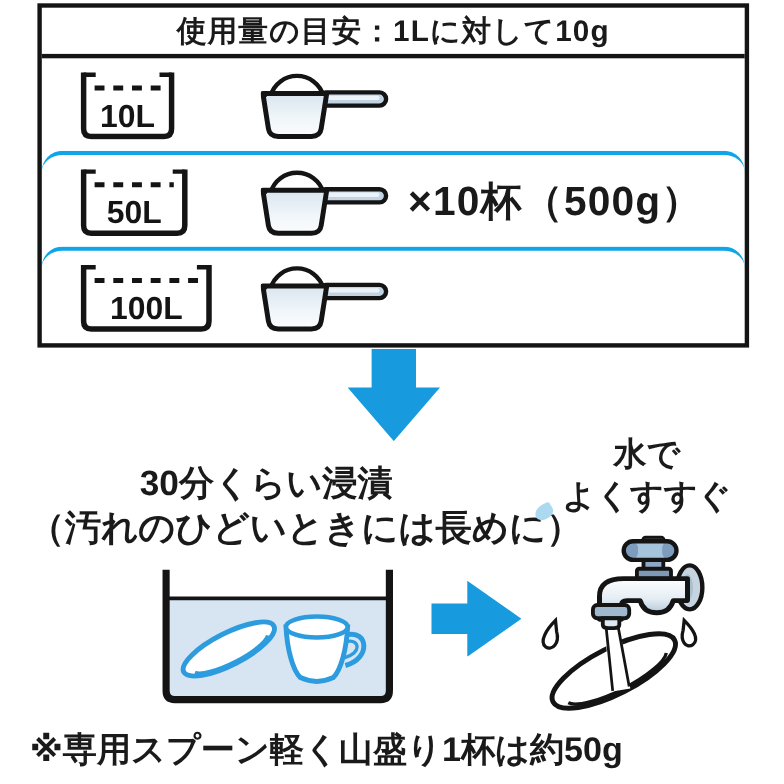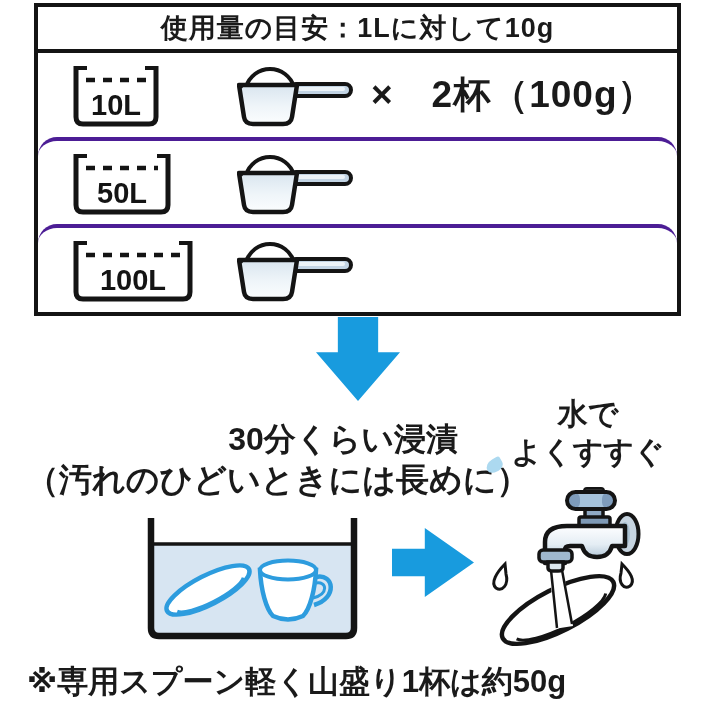--- a/index.html
+++ b/index.html
@@ -12,39 +12,39 @@
     position:absolute;left:34px;top:3px;width:647px;height:313px;
     border:4px solid #141414;background:#fff;box-sizing:border-box;
     display:flex;flex-direction:column;
   }
   .table-header{
     height:42px;flex:0 0 42px;border-bottom:4px solid #141414;
     display:flex;align-items:center;justify-content:center;
     font-size:27px;font-weight:bold;letter-spacing:1px;white-space:nowrap;
   }
   .table-row{flex:1 1 0;position:relative;border-radius:19px;}
-  .table-row + .table-row{border-top:4px solid #4c1d95;}
+  .table-row + .table-row{border-top:4px solid #0ea5e9;}
   .beaker{position:absolute;left:35px;top:50%;transform:translateY(-50%);}
   .scoop{position:absolute;left:199px;top:50%;transform:translateY(-50%);}
   .usage-text{
     position:absolute;left:333px;top:50%;transform:translateY(-50%);
     font-size:37px;font-weight:bold;letter-spacing:1px;white-space:nowrap;
   }
   .beaker-label{font-weight:bold;}
   
   .arrow-down{
     position:absolute;left:316px;top:317px;width:84px;height:84px;background:#189BDE;
     clip-path:polygon(26% 0,74% 0,74% 42%,100% 42%,50% 100%,0 42%,26% 42%);
   }
   .arrow-right{
     position:absolute;left:392px;top:528px;width:82px;height:69px;background:#189BDE;
     clip-path:polygon(0 30%,40% 30%,40% 0,100% 50%,40% 100%,40% 70%,0 70%);
   }
   
-  .soak{position:absolute;left:26px;top:421px;width:432px;text-align:right;line-height:1.15;}
+  .soak{position:absolute;left:26px;top:421px;width:432px;text-align:center;line-height:1.15;}
   .soak-title{font-size:32px;font-weight:bold;white-space:nowrap;}
   .soak-note{font-size:33px;font-weight:bold;margin-top:3px;white-space:nowrap;}
   .rinse{
     position:absolute;left:494px;top:395px;width:188px;text-align:center;
     font-size:30px;font-weight:bold;line-height:1.25;white-space:nowrap;
   }
   .rinse-drop{
     position:absolute;left:486px;top:459px;width:17px;height:13px;background:#ACD9F0;
     border-radius:75% 25% 60% 60%;transform:rotate(-30deg);
   }
@@ -87,37 +87,37 @@
         <path d="M13,17 H73" stroke="#141414" stroke-width="4.5" stroke-dasharray="9 8"></path>
         <text class="beaker-label" x="43" y="52" text-anchor="middle" font-size="29" fill="#141414">10L</text>
       </svg>
       <svg class="scoop" width="117" height="64" viewBox="0 0 117 64">
         <path d="M9,24 A25,25 0 0 1 57,24" fill="#ffffff" stroke="#141414" stroke-width="4"></path>
         <rect x="53" y="21" width="61" height="12" rx="6" fill="#C2D4E4" stroke="#141414" stroke-width="4"></rect>
         <rect x="60" y="24" width="48" height="4" rx="2" fill="#ECF3F8"></rect>
         <path d="M2,22 L7,54 Q8,61 16,61 H46 Q54,61 55,54 L60,22 Z" fill="url(#gcup)" stroke="#141414" stroke-width="4.5" stroke-linejoin="round"></path>
         <circle cx="3.5" cy="23" r="2.6" fill="#141414"></circle>
       </svg>
-      <span class="usage-text">×　2杯（100g）</span>
     </div>
 
     <div class="table-row">
       <svg class="beaker" width="98" height="64" viewBox="0 0 98 64">
         <path d="M3,3 V54 Q3,61 10,61 H88 Q95,61 95,54 V3" fill="none" stroke="#141414" stroke-width="5"></path>
         <path d="M3,5 H14 M95,5 H84" stroke="#141414" stroke-width="4"></path>
         <path d="M13,17 H85" stroke="#141414" stroke-width="4.5" stroke-dasharray="9 8"></path>
         <text class="beaker-label" x="49" y="52" text-anchor="middle" font-size="29" fill="#141414">50L</text>
       </svg>
       <svg class="scoop" width="117" height="64" viewBox="0 0 117 64">
         <path d="M9,24 A25,25 0 0 1 57,24" fill="#ffffff" stroke="#141414" stroke-width="4"></path>
         <rect x="53" y="21" width="61" height="12" rx="6" fill="#C2D4E4" stroke="#141414" stroke-width="4"></rect>
         <rect x="60" y="24" width="48" height="4" rx="2" fill="#ECF3F8"></rect>
         <path d="M2,22 L7,54 Q8,61 16,61 H46 Q54,61 55,54 L60,22 Z" fill="url(#gcup)" stroke="#141414" stroke-width="4.5" stroke-linejoin="round"></path>
         <circle cx="3.5" cy="23" r="2.6" fill="#141414"></circle>
       </svg>
+      <span class="usage-text">×10杯（500g）</span>
     </div>
 
     <div class="table-row">
       <svg class="beaker" width="120" height="64" viewBox="0 0 120 64">
         <path d="M3,3 V54 Q3,61 10,61 H110 Q117,61 117,54 V3" fill="none" stroke="#141414" stroke-width="5"></path>
         <path d="M3,5 H14 M117,5 H106" stroke="#141414" stroke-width="4"></path>
         <path d="M13,17 H107" stroke="#141414" stroke-width="4.5" stroke-dasharray="9 8"></path>
         <text class="beaker-label" x="60" y="52" text-anchor="middle" font-size="29" fill="#141414">100L</text>
       </svg>
       <svg class="scoop" width="117" height="64" viewBox="0 0 117 64">

